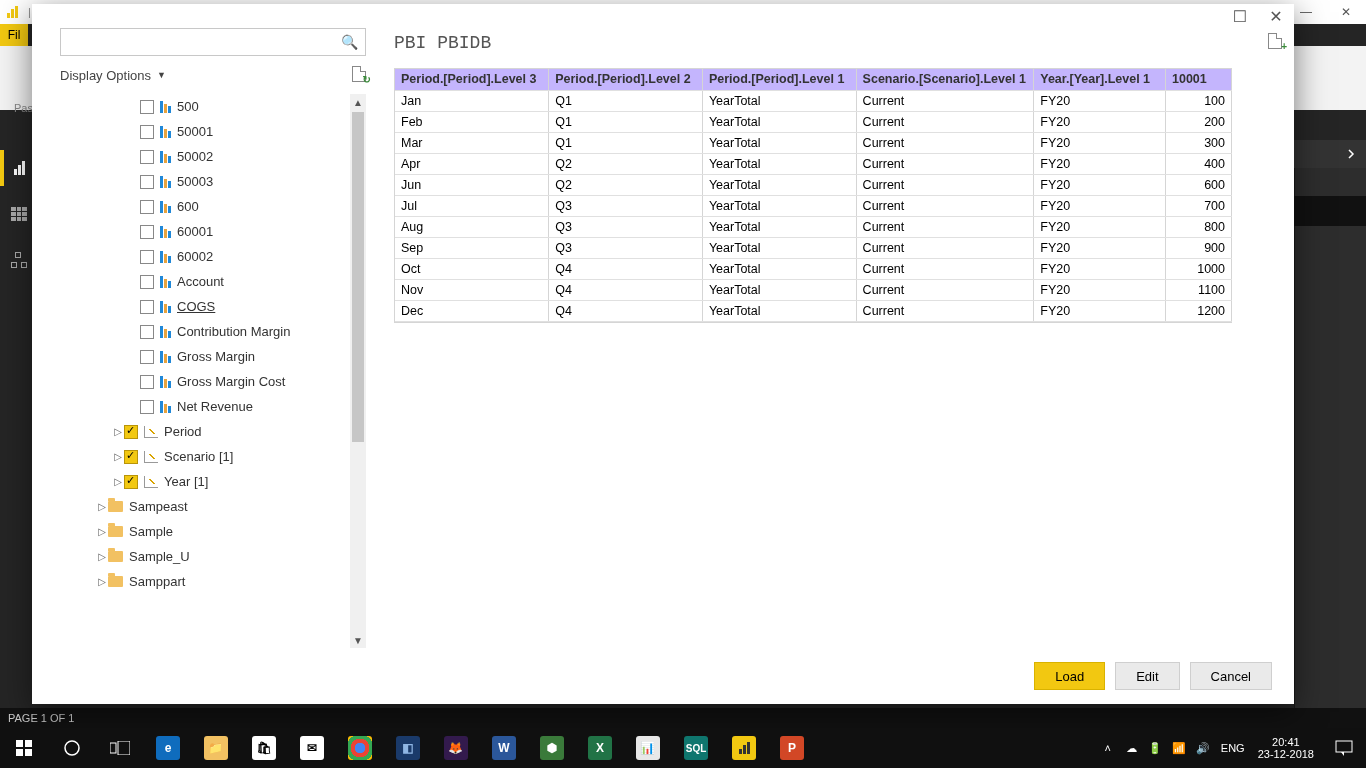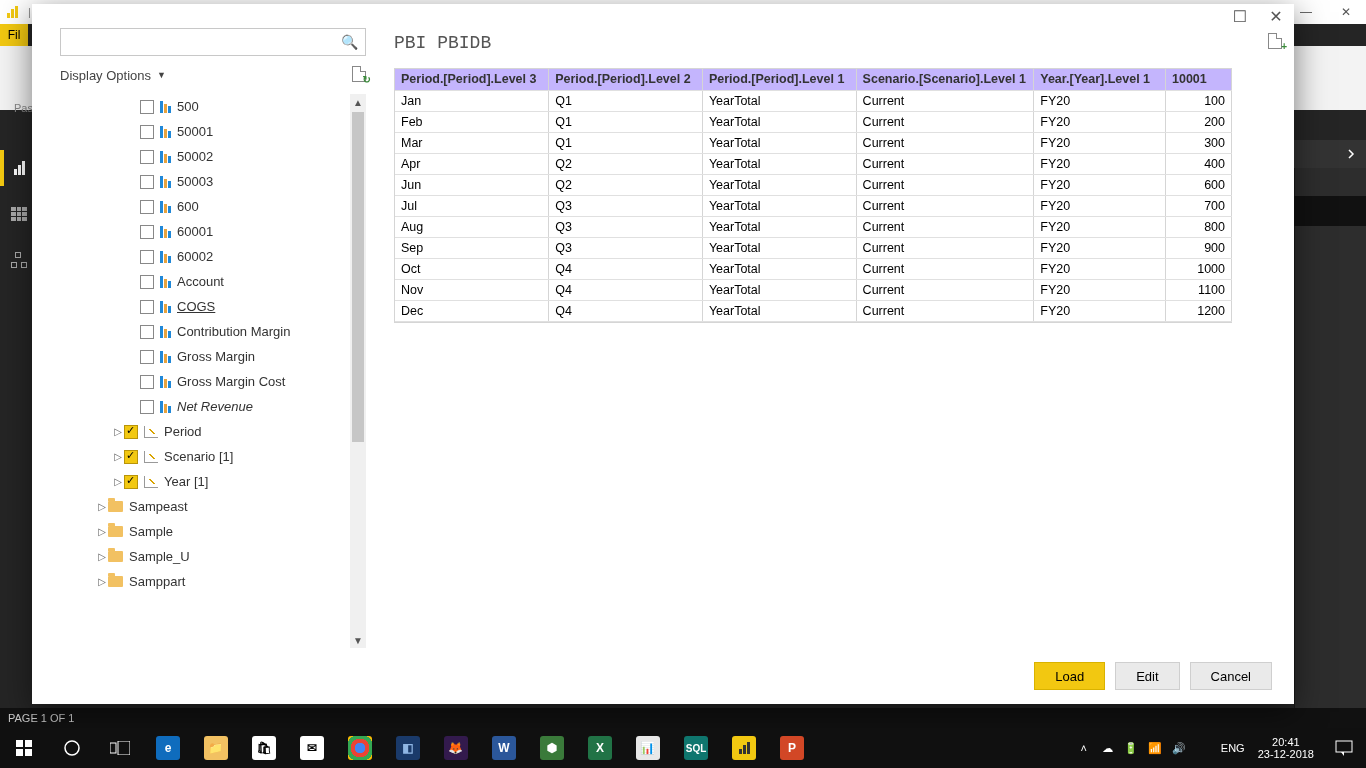--- a/index.html
+++ b/index.html
@@ -348,21 +348,21 @@
             <div class="titem" style="padding-left: 68px;">
               <span class="caret"></span>
               <span class="chk"></span>
               <span class="ico-table">
                 <span class="b1"></span>
                 <span class="b2"></span>
                 <span class="b3"></span>
               </span>
               <span>Gross Margin Cost</span>
             </div>
-            <div class="titem" style="padding-left: 68px; font-style: italic;">
+            <div class="titem" style="padding-left: 68px;">
               <span class="caret"></span>
               <span class="chk"></span>
               <span class="ico-table">
                 <span class="b1"></span>
                 <span class="b2"></span>
                 <span class="b3"></span>
               </span>
               <span>Net Revenue</span>
             </div>
             <div class="titem" style="padding-left: 52px;">
@@ -600,21 +600,21 @@
     <div class="tb-item">
         <div class="generic-app" style="background:#d24726;color:#fff">P</div>
       </div>
   </div>
   <div class="tb-right">
     <div class="tray-ico">˄</div>
     <div class="tray-ico">☁</div>
     <div class="tray-ico">🔋</div>
     <div class="tray-ico">📶</div>
     <div class="tray-ico">🔊</div>
-    <div class="tray-ico" style="width:34px;margin-left:24px;">ENG</div>
+    <div class="tray-ico" style="width:34px;">ENG</div>
     <div class="clock">
       <div>20:41</div>
       <div>23-12-2018</div>
     </div>
     <div class="chatbtn">
       <svg width="18" height="18">
           <rect x="1" y="2" width="16" height="11" stroke="#fff" fill="none"></rect>
           <path d="M6 13 L9 17 L9 13" fill="#fff"></path>
         </svg>
     </div>

